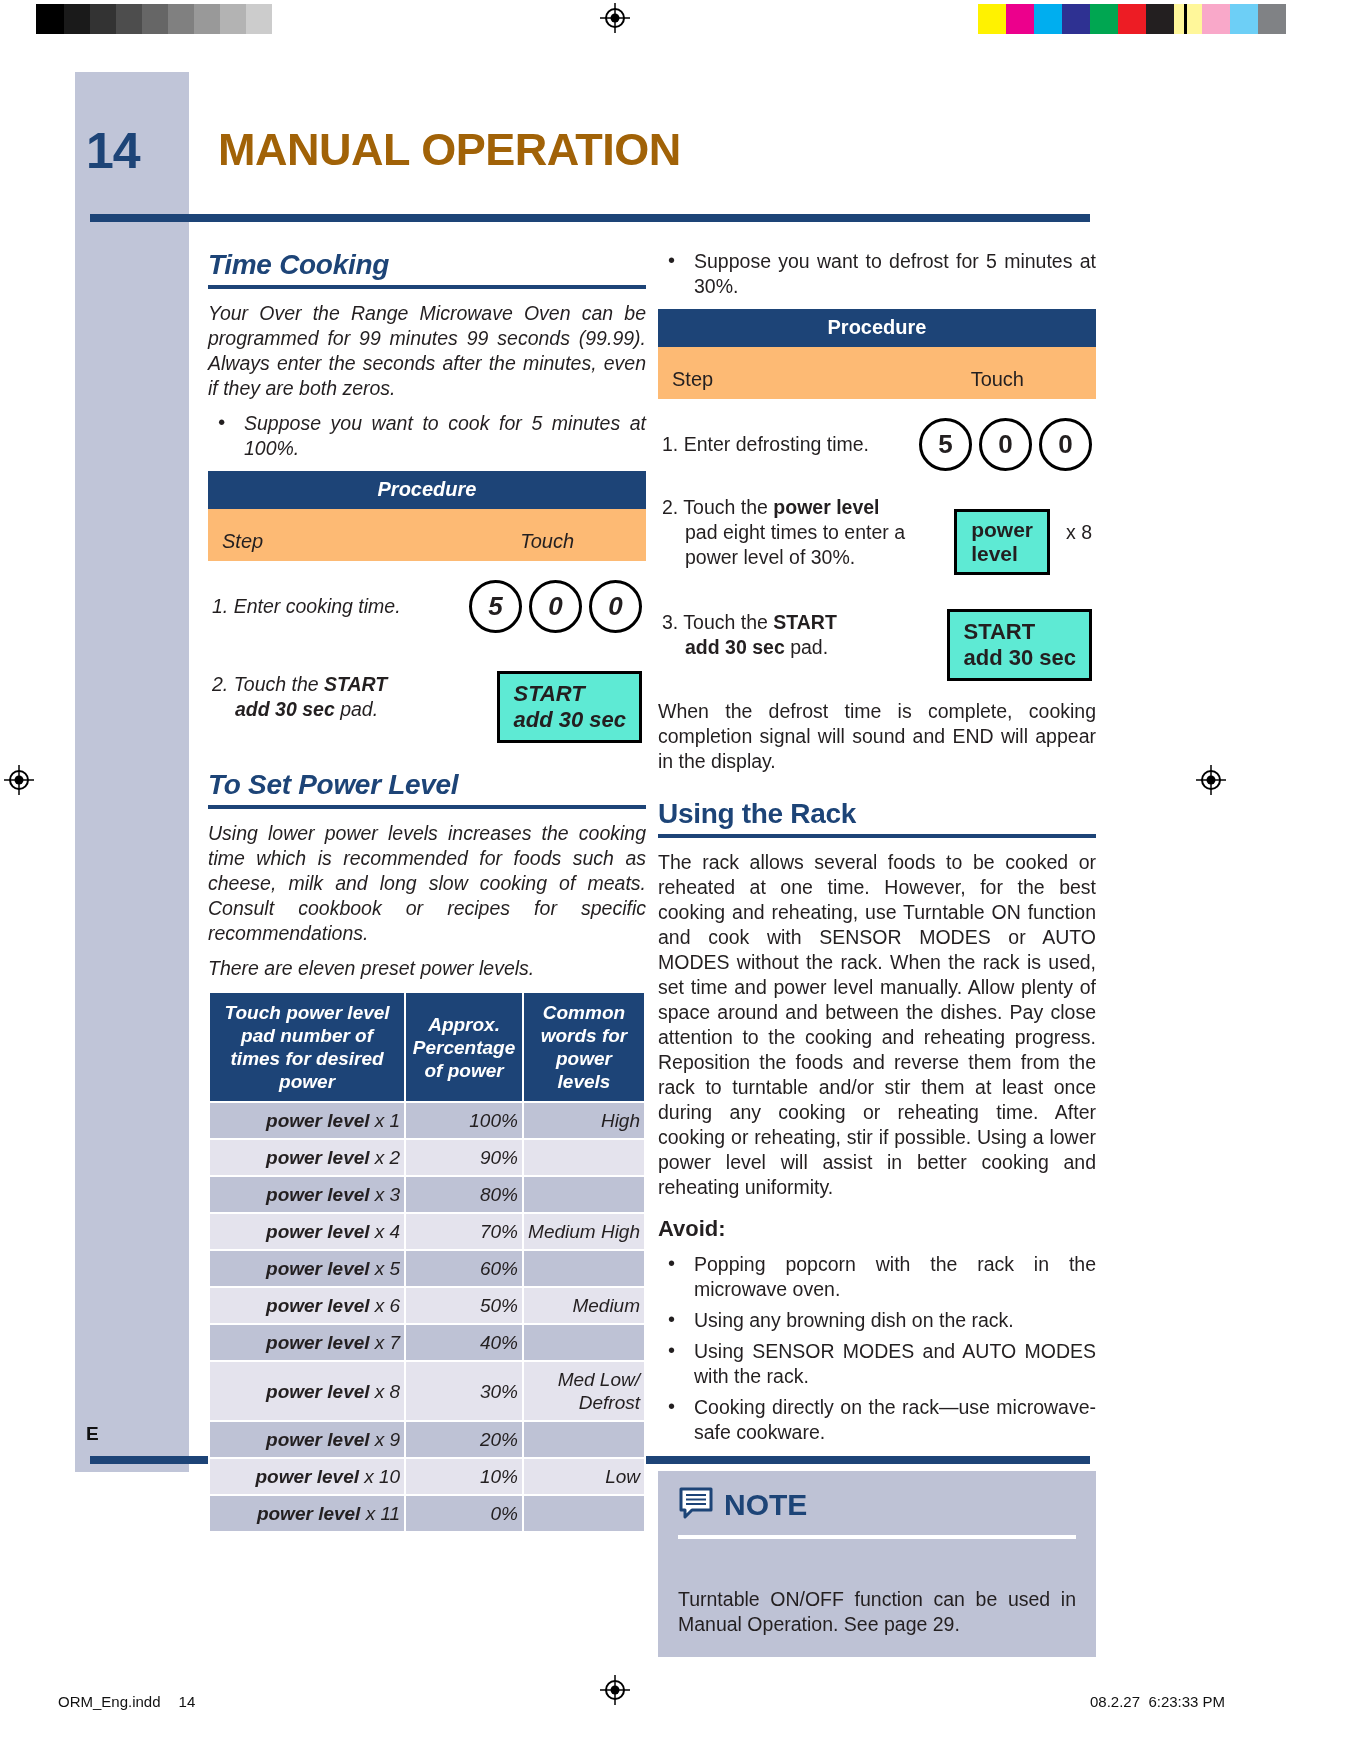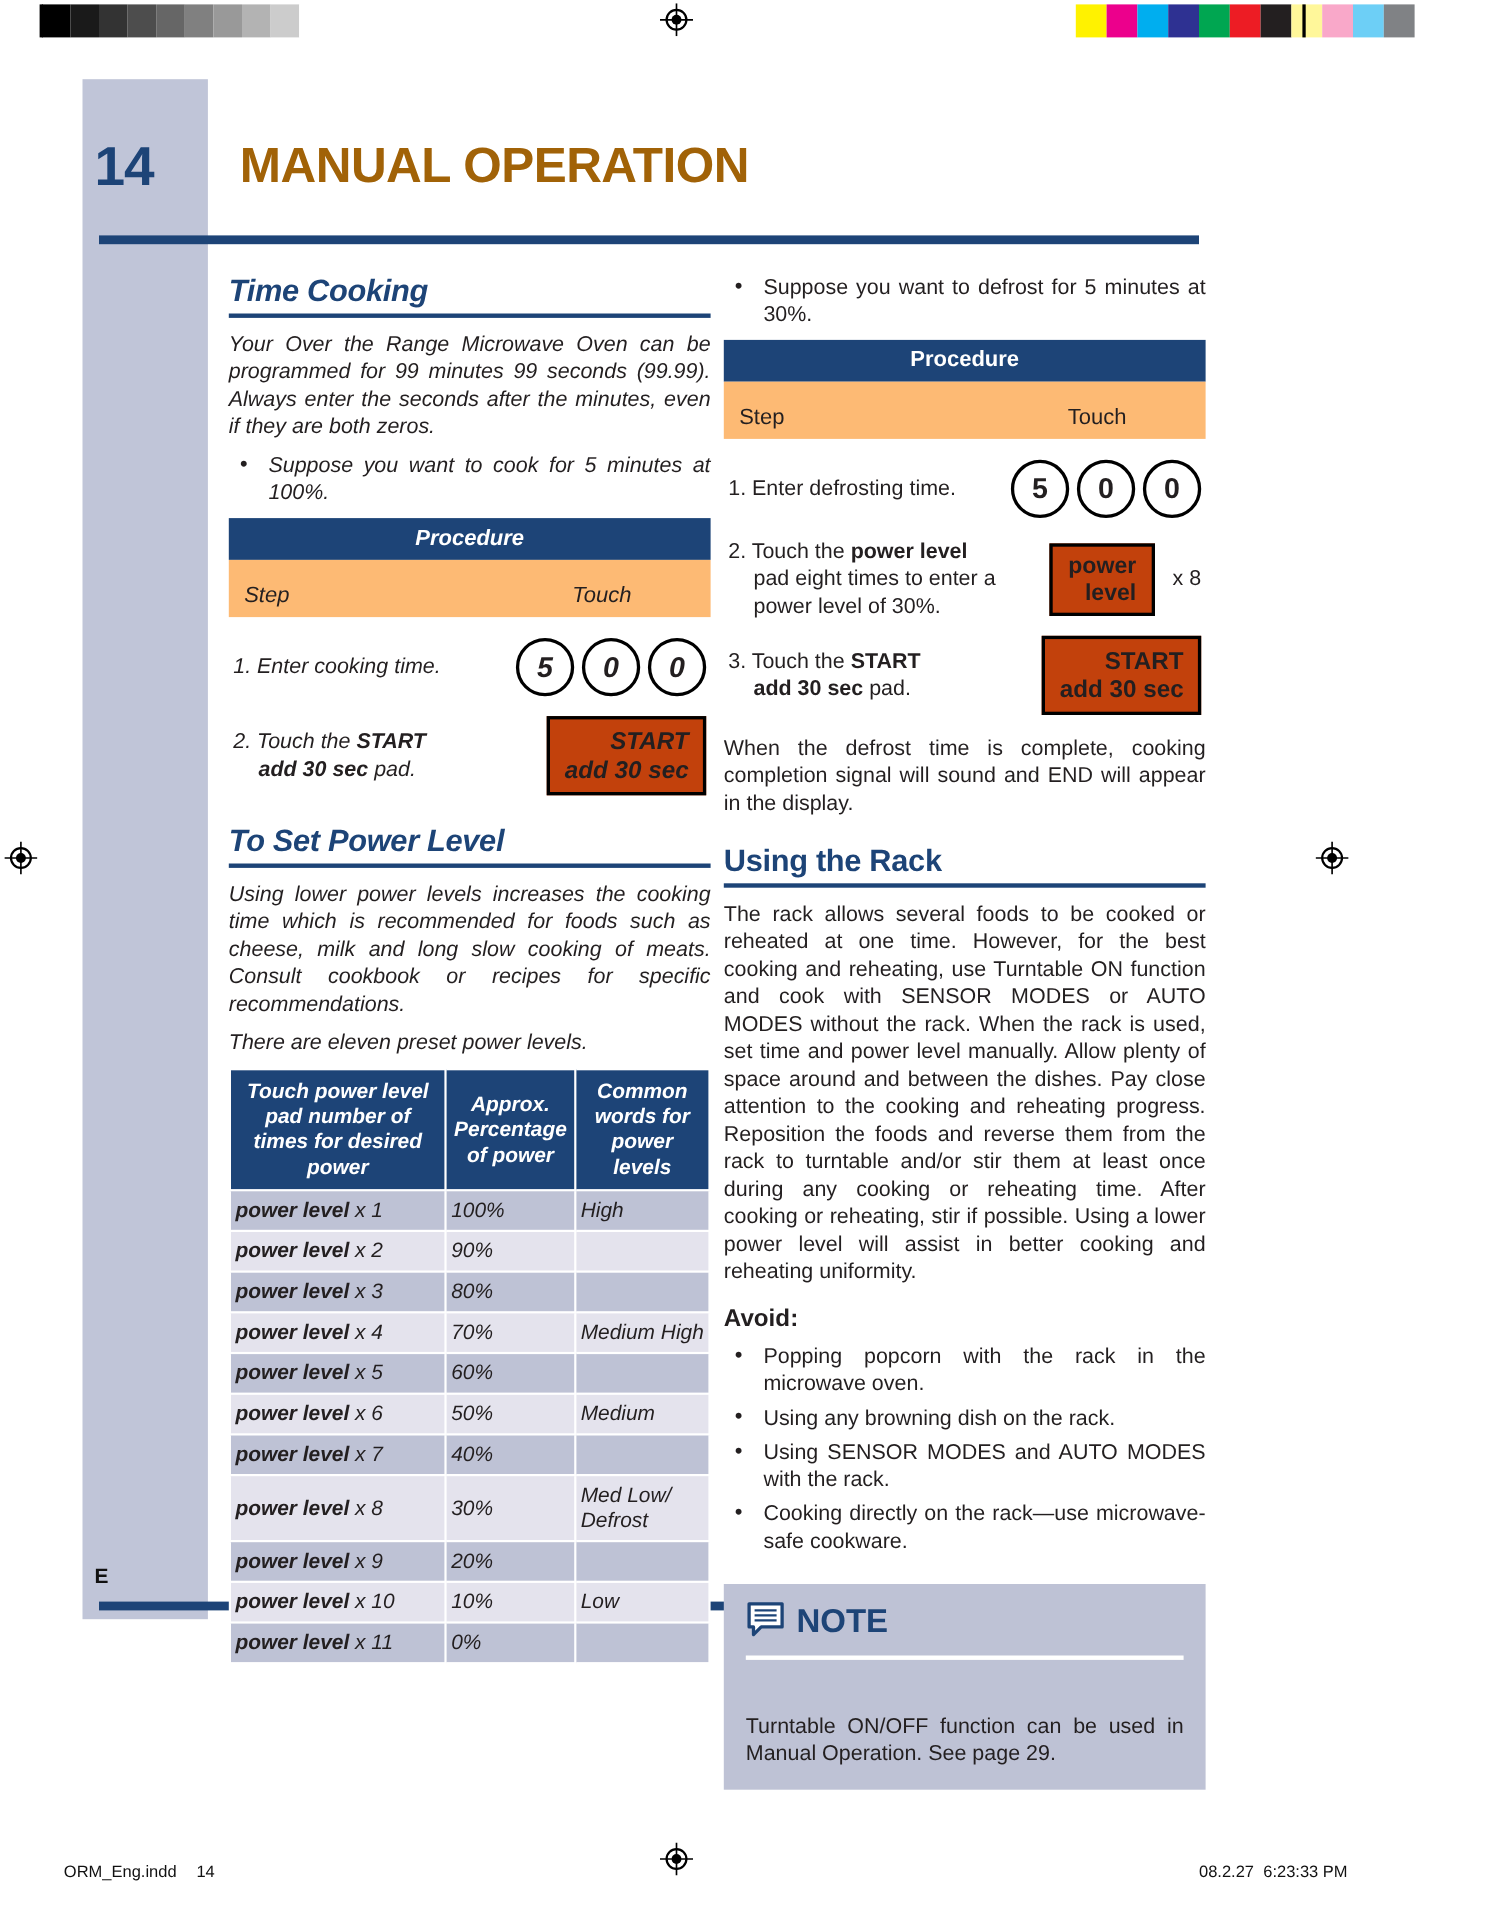--- a/index.html
+++ b/index.html
@@ -69,34 +69,34 @@
   .proc-row .step{flex:1;font-size:19.5px;line-height:25px;padding-left:4px;}
   .proc-row .touch{display:flex;align-items:center;gap:7px;padding-right:4px;}
   .indent2{padding-left:23px;display:block;}
 
   .keycircle{
     width:47px;height:47px;border:3px solid #000;border-radius:50%;
     display:flex;align-items:center;justify-content:center;
     font-size:26px;font-weight:bold;background:#fff;
   }
   .keybox{
-    border:3px solid #000;background:#c2410c;text-align:right;
-    font-weight:bold;font-size:22px;line-height:26px;padding:7px 13px;
+    border:3px solid #000;background:#5eead4;text-align:left;
+    font-weight:bold;font-size:22px;line-height:26px;padding:7px 13px;margin-top:20px;
   }
   .keybox.small{font-size:21px;line-height:24px;padding:6px 14px;}
   .xtimes{font-size:19.5px;padding-left:9px;}
 
   
   table.pl{width:100%;border-collapse:collapse;margin-top:10px;font-size:19px;}
   table.pl th{
     background:#1d4477;color:#fff;font-weight:bold;font-size:19px;line-height:23px;
     padding:8px 4px;border:2px solid #fff;text-align:center;vertical-align:middle;
   }
   table.pl td{
-    padding:6px 4px;text-align:left;border:2px solid #fff;vertical-align:middle;
+    padding:6px 4px;text-align:right;border:2px solid #fff;vertical-align:middle;
     line-height:23px;
   }
   table.pl tr.odd td{background:#bec2d5;}
   table.pl tr.even td{background:#e4e3ed;}
   table.pl td.lbl{font-size:19px;}
   table.pl td.lbl b{font-weight:bold;}
   .col1{width:45%;}.col2{width:27%;}.col3{width:28%;}
 
   
   .note{background:#bec2d5;padding:14px 20px 20px 20px;margin-top:26px;}

